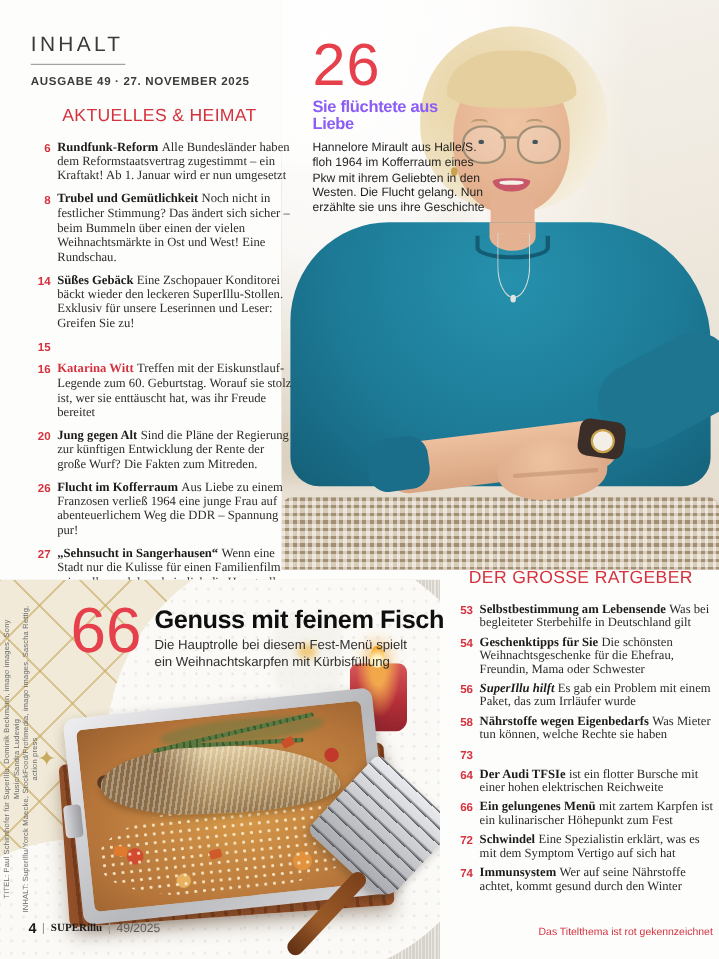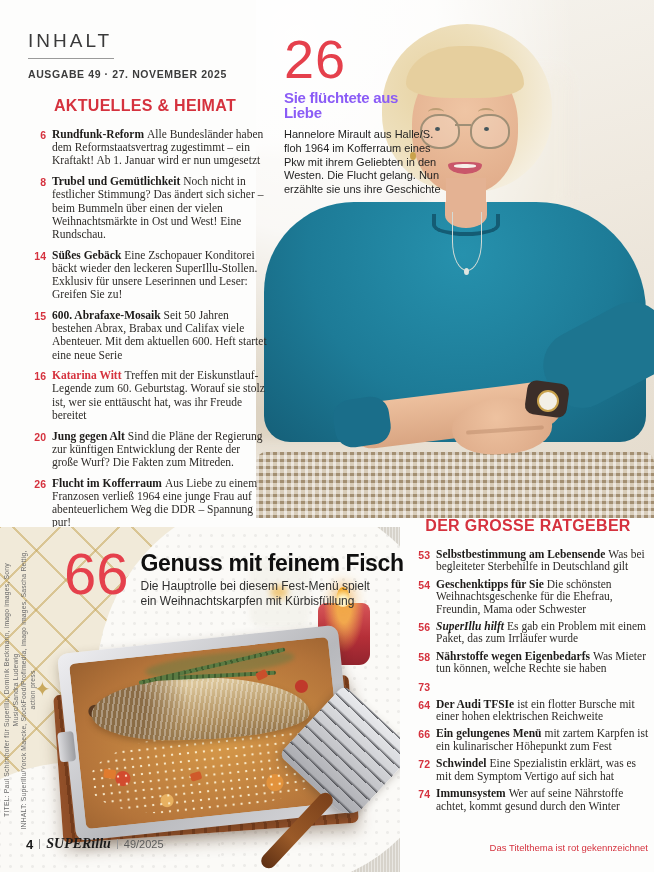--- a/index.html
+++ b/index.html
@@ -10,21 +10,21 @@
   
   .masthead{left:28px;top:30px;}
   .inhalt{font-size:19px;letter-spacing:3px;color:#3a3a3a;border-bottom:1.5px solid #9a9a9a;
           display:inline-block;padding:0 2px 6px 0;}
   .issue{margin-top:9px;font-size:10.5px;font-weight:700;letter-spacing:.6px;color:#3c3c3c;}
 
   
   .seclist{position:absolute;}
   .sec-aktuelles{left:22px;top:97px;width:246px;}
   .sec-ratgeber{left:406px;top:517px;width:244px;}
-  .sec-head{color:#d5323e;font-size:16px;font-weight:700;letter-spacing:.3px;text-align:center;margin-bottom:13px;}
+  .sec-head{color:#d5323e;font-size:16px;font-weight:400;letter-spacing:.3px;text-align:center;margin-bottom:13px;}
   .toc-item{display:grid;grid-template-columns:24px 1fr;column-gap:6px;margin-bottom:7.5px;}
   .sec-ratgeber .toc-item{margin-bottom:5px;}
   .toc-num{color:#d5323e;font-weight:700;font-size:10.5px;text-align:right;padding-top:1px;}
   .toc-body{font-family:"Liberation Serif",serif;font-size:11.5px;line-height:13.2px;color:#2e2b28;}
   .sec-ratgeber .toc-body{line-height:12.4px;}
   .toc-body b{color:#1d1b19;margin-right:3px;}
   .toc-body b.t-red{color:#d5323e;}
 
   
   .photo-top{left:256px;top:0;width:398px;height:518px;overflow:hidden;
@@ -149,21 +149,21 @@
   
   .feat-food{left:64px;top:548px;display:flex;z-index:5;}
   .feat-food .num{color:#e5404c;font-size:58px;line-height:.9;font-weight:300;}
   .feat-food .txt{margin-left:12px;padding-top:4px;}
   .feat-food .hl{font-size:23px;font-weight:700;color:#0f0f0f;letter-spacing:-.4px;line-height:1;text-align:right;}
   .feat-food .dek{margin-top:4px;font-size:12px;line-height:1.25;color:#2f2f2f;}
 
   
   .folio{left:26px;top:836px;z-index:6;display:flex;align-items:center;color:#1b1b1b;}
   .folio .pg{font-size:13px;font-weight:700;}
-  .folio .mag{font-family:"Liberation Serif",serif;font-style:italic;font-weight:700;font-size:14px;}
+  .folio .mag{font-family:"Liberation Serif",serif;font-weight:700;font-size:10px;}
   .folio .iss{font-size:11px;color:#5c5c5c;}
   .pipe{display:inline-block;width:1px;height:10px;background:#9a9a9a;margin:0 6px;}
   .footnote{right:6px;top:842px;font-size:9.5px;color:#d5323e;z-index:6;}
   .credits{left:3px;top:835px;width:290px;transform:rotate(-90deg);transform-origin:0 0;z-index:6;
            color:#6b6b6b;font-size:6.8px;line-height:8.5px;letter-spacing:.2px;text-align:center;}
 </style>
 </head>
 <body>
 
 <div class="abs masthead">
@@ -220,21 +220,20 @@
   <div class="toc-item">
     <span class="toc-num">8</span>
     <span class="toc-body"><b>Trubel und Gemütlichkeit</b><span>Noch nicht in festlicher Stimmung? Das ändert sich sicher – beim Bummeln über einen der vielen Weihnachtsmärkte in Ost und West! Eine Rundschau.</span></span>
   </div>
   <div class="toc-item">
     <span class="toc-num">14</span>
     <span class="toc-body"><b>Süßes Gebäck</b><span>Eine Zschopauer Konditorei bäckt wieder den leckeren SuperIllu-Stollen. Exklusiv für unsere Leserinnen und Leser: Greifen Sie zu!</span></span>
   </div>
   <div class="toc-item">
     <span class="toc-num">15</span>
-    <span class="toc-body"><b>600. Abrafaxe-Mosaik</b><span>Seit 50 Jahren bestehen Abrax, Brabax und Califax viele Abenteuer. Mit dem aktuellen 600. Heft startet eine neue Serie</span></span>
   </div>
   <div class="toc-item">
     <span class="toc-num">16</span>
     <span class="toc-body"><b class="t-red">Katarina Witt</b><span>Treffen mit der Eiskunstlauf-Legende zum 60. Geburtstag. Worauf sie stolz ist, wer sie enttäuscht hat, was ihr Freude bereitet</span></span>
   </div>
   <div class="toc-item">
     <span class="toc-num">20</span>
     <span class="toc-body"><b>Jung gegen Alt</b><span>Sind die Pläne der Regierung zur künftigen Entwicklung der Rente der große Wurf? Die Fakten zum Mitreden.</span></span>
   </div>
   <div class="toc-item">

